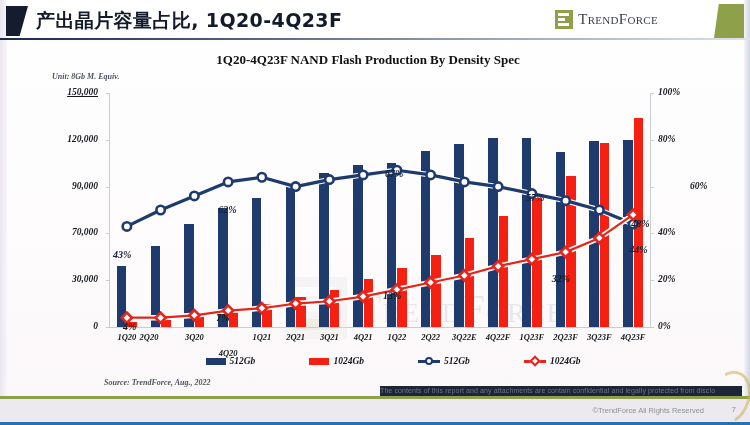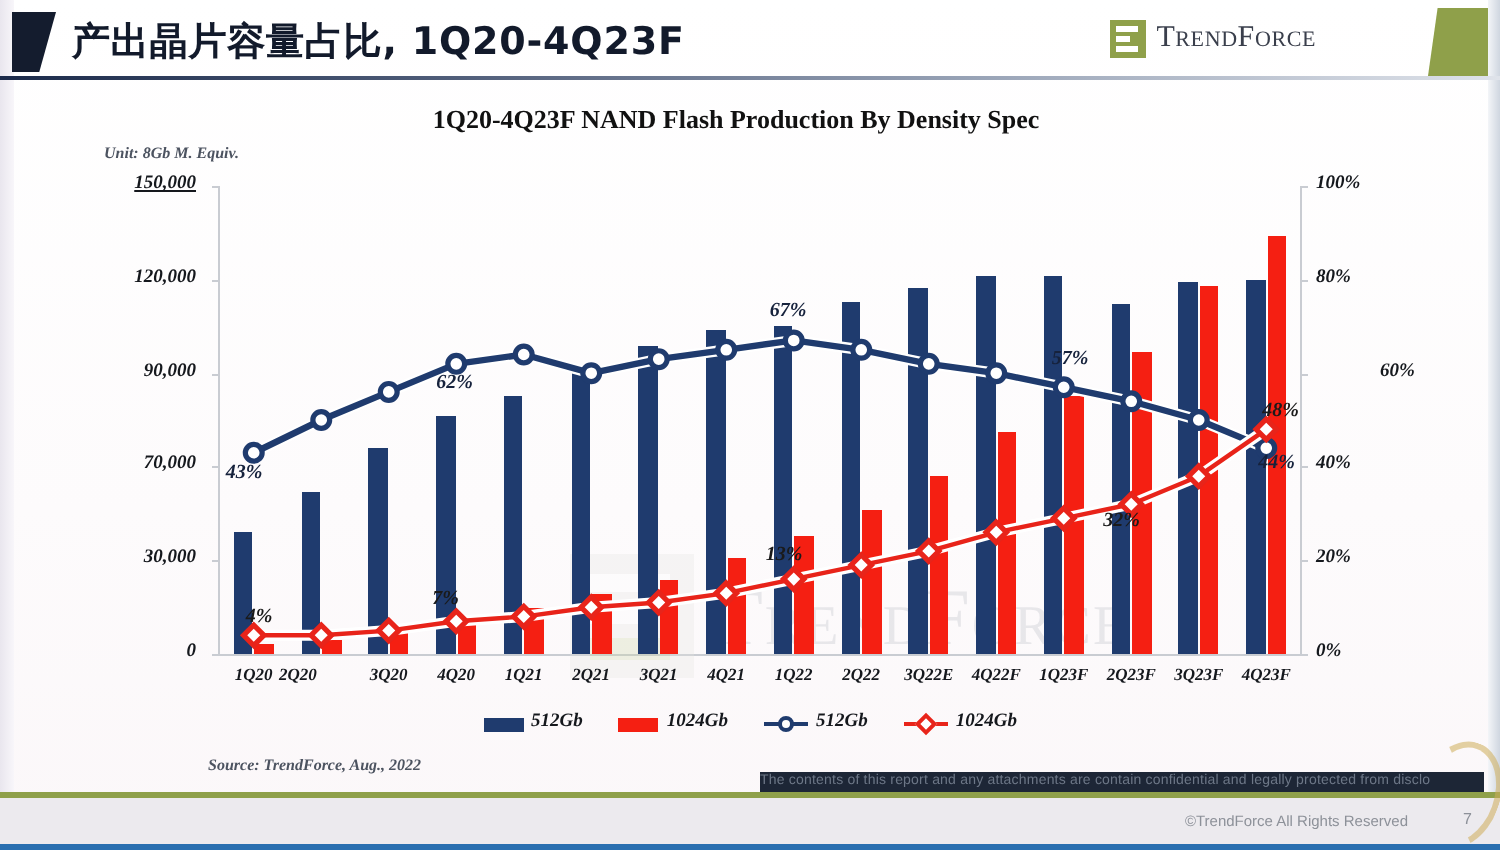--- a/index.html
+++ b/index.html
@@ -101,38 +101,38 @@
   .bar { position:absolute; bottom:0; }
   .bar.blue { background:#1f3b6e; }
   .bar.red  { background:#f51f12; }
 
   
   .lines { position:absolute; left:0; top:0; width:540px; height:234px; overflow:visible; }
 
   
   .plabel {
     position:absolute; font-family:"Liberation Serif", serif;
-    font-style:italic; font-weight:bold; font-size:10px; white-space:nowrap;
+    font-style:italic; font-weight:bold; font-size:10px; white-space:nowrap;margin-top:18px;
   }
   .plabel.blue { color:#16223c; }
   .plabel.red  { color:#1a1a1a; }
 
   
   .xlab {
     position:absolute; top:332px; width:40px; text-align:center;
     font-family:"Liberation Serif", serif; font-style:italic; font-weight:bold;
     font-size:8.5px; color:#15181d;
   }
 
   
   .legend {
     position:absolute; left:0; top:356px; width:750px;
     display:flex; justify-content:center; align-items:center; gap:18px;
   }
-  .lg-item { display:flex; align-items:flex-end; gap:4px; }
+  .lg-item { display:flex; align-items:center; gap:4px;margin-left:36px; }
   .lg-text {
     font-family:"Liberation Serif", serif; font-style:italic; font-weight:bold;
     font-size:9.5px; color:#15181d;
   }
   .sw-bar { width:20px; height:7px; }
   .sw-bar.blue { background:#1f3b6e; }
   .sw-bar.red  { background:#f51f12; }
   .sw-line { width:22px; height:9px; position:relative; }
   .sw-line .ln { position:absolute; left:0; top:3.5px; width:22px; height:2.5px; }
   .sw-line.blue .ln { background:#1f3b6e; }
@@ -338,21 +338,21 @@
       <div class="tickmark" style="left: -4px; top: 46.8px;"></div>
       <div class="tickmark" style="left: 540px; top: 46.8px;"></div>
       <div class="tickmark" style="left: -4px; top: 0px;"></div>
       <div class="tickmark" style="left: 540px; top: 0px;"></div>
     </div>
 
   <div id="xaxis">
       <div class="xlab" style="left: 106.875px;">1Q20</div>
       <div class="xlab" style="left: 129px;">2Q20</div>
       <div class="xlab" style="left: 174.375px; font-style: italic;">3Q20</div>
-      <div class="xlab" style="left: 208.125px;">4Q20</div>
+      <div class="xlab" style="left: 208.125px; margin-top: 16px;">4Q20</div>
       <div class="xlab" style="left: 241.875px;">1Q21</div>
       <div class="xlab" style="left: 275.625px;">2Q21</div>
       <div class="xlab" style="left: 309.375px;">3Q21</div>
       <div class="xlab" style="left: 343.125px;">4Q21</div>
       <div class="xlab" style="left: 376.875px;">1Q22</div>
       <div class="xlab" style="left: 410.625px;">2Q22</div>
       <div class="xlab" style="left: 444.375px;">3Q22E</div>
       <div class="xlab" style="left: 478.125px;">4Q22F</div>
       <div class="xlab" style="left: 511.875px;">1Q23F</div>
       <div class="xlab" style="left: 545.625px;">2Q23F</div>

